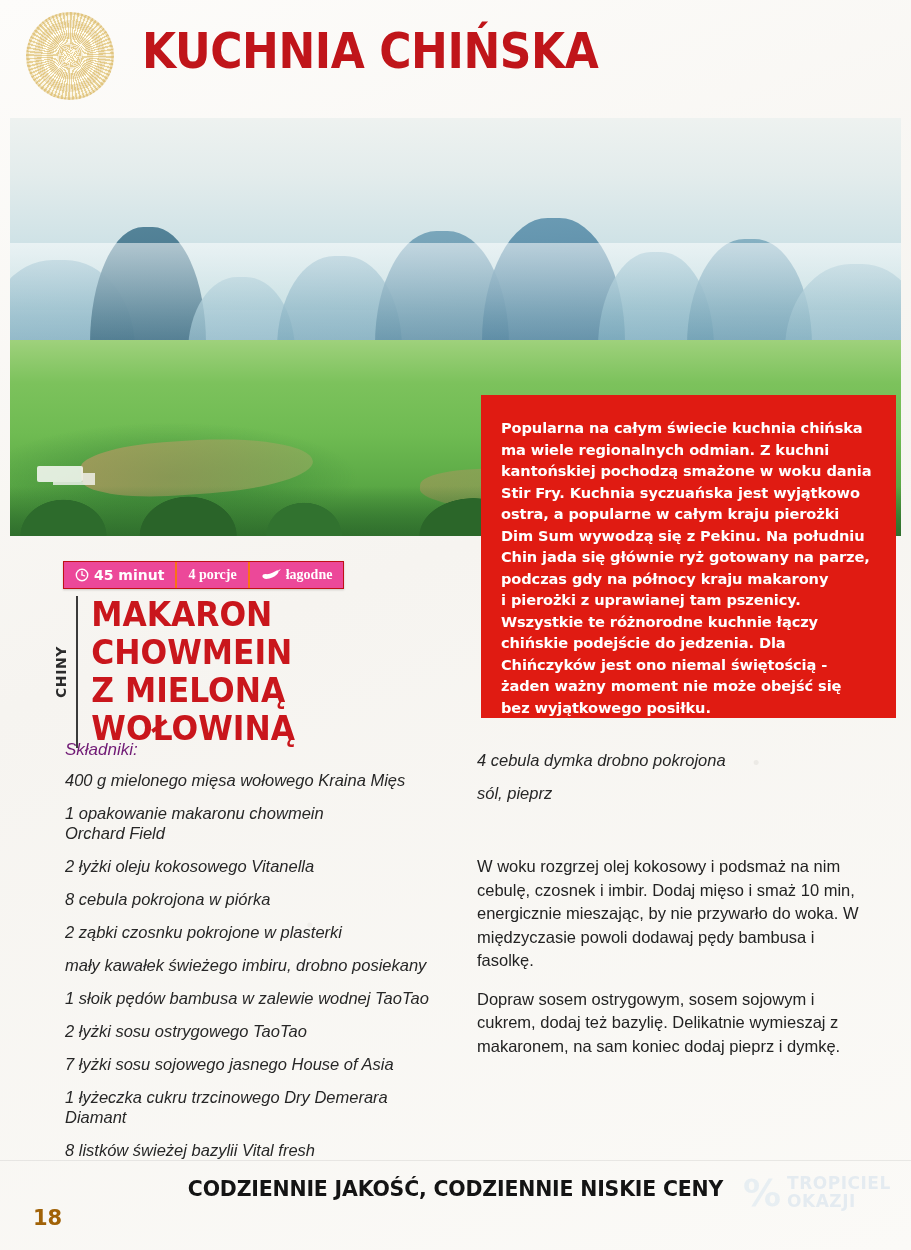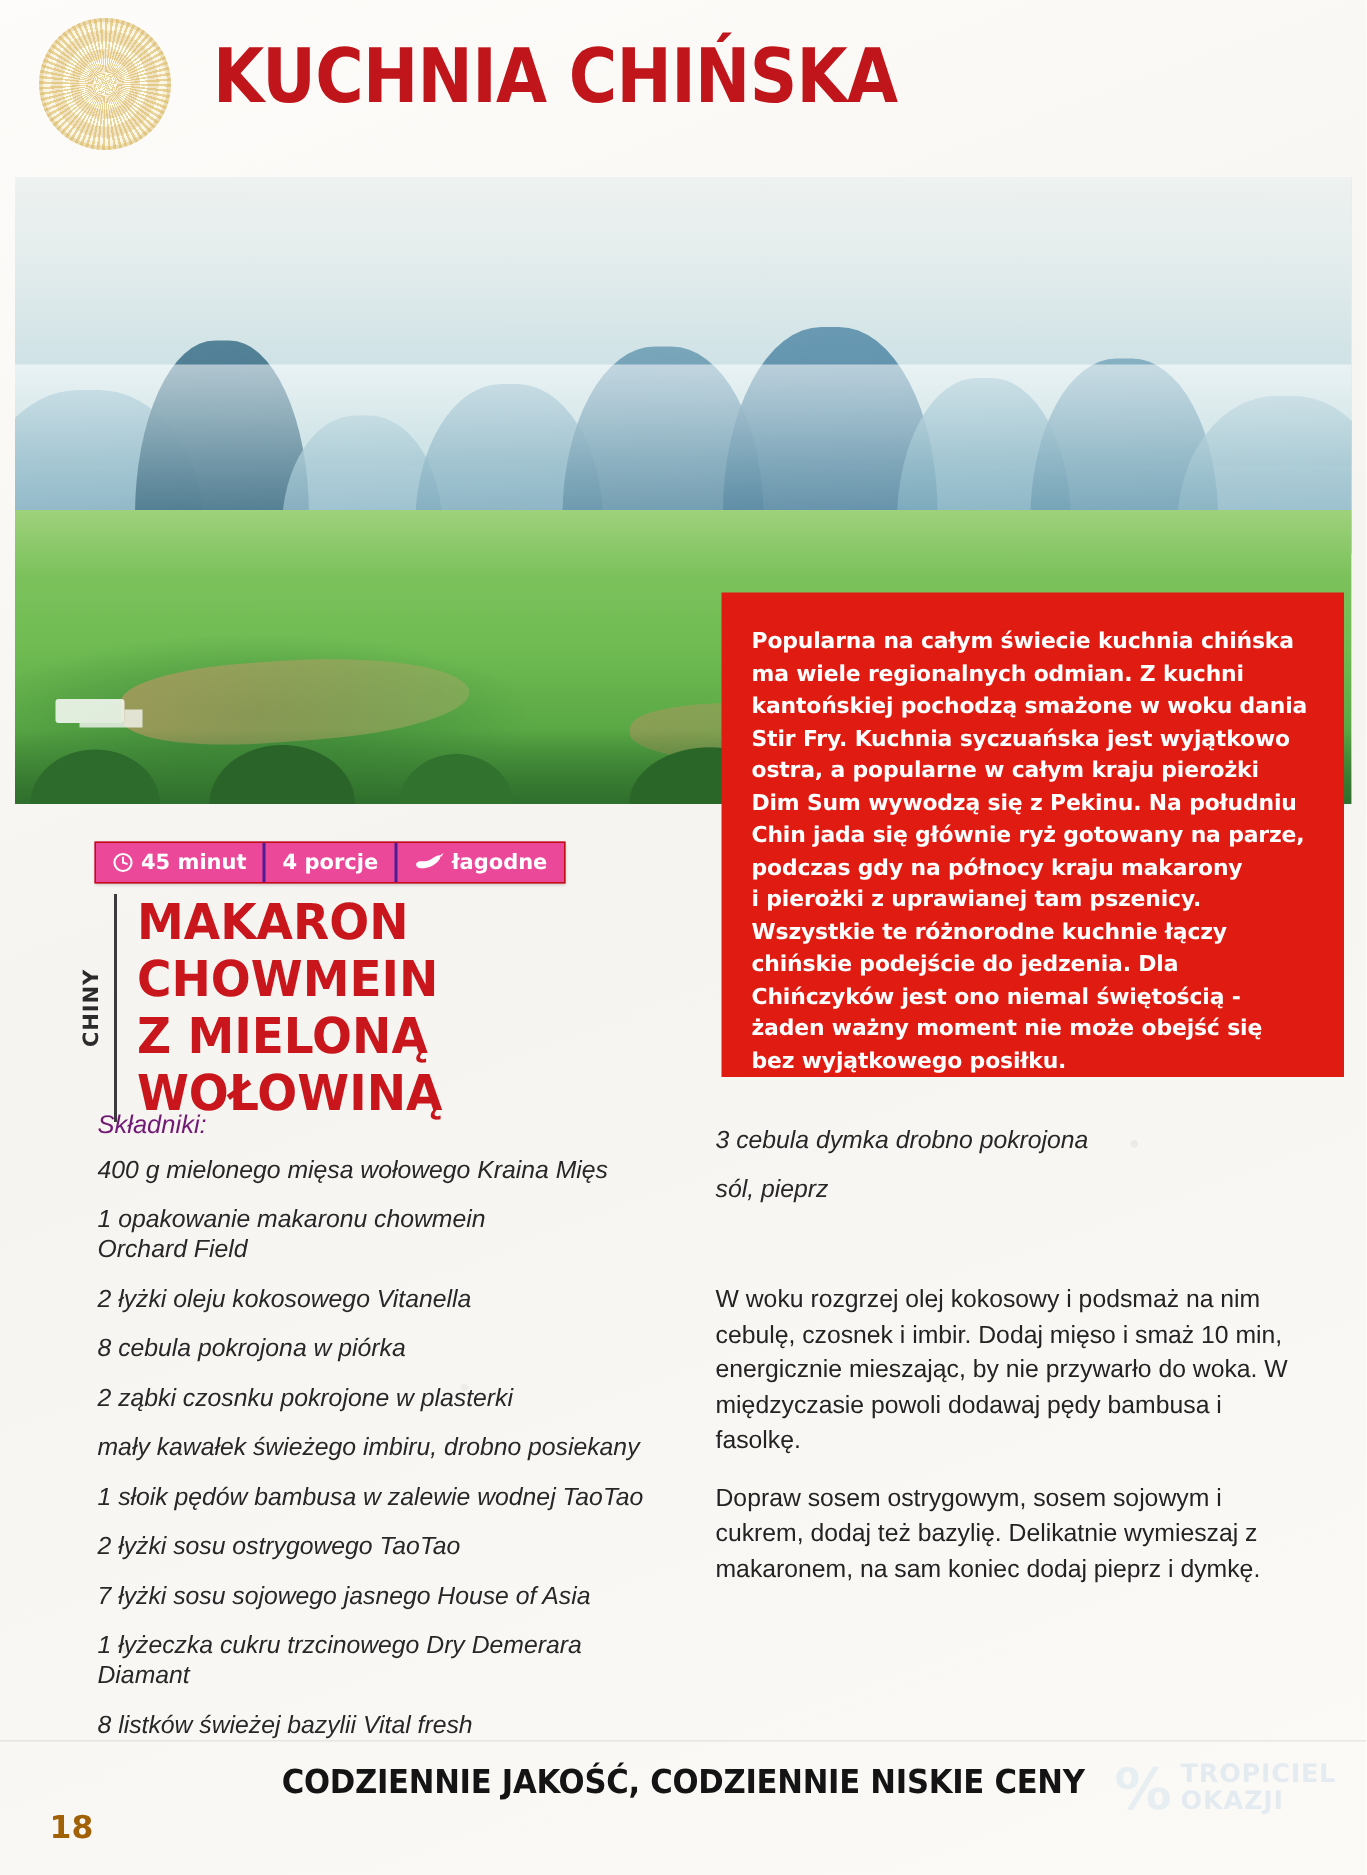--- a/index.html
+++ b/index.html
@@ -175,21 +175,21 @@
     display: flex;
     align-items: center;
     gap: 5px;
     padding: 0 11px;
     color: #ffffff;
     font-family: "DejaVu Sans", sans-serif;
     font-size: 14px;
     font-weight: bold;
     white-space: nowrap;
   }
-  .badge + .badge { border-left: 2px solid #4c1d95; }
+  .badge + .badge { border-left: 2px solid #f97316; font-family: Liberation Serif, serif; }
   .badge-icon { display: flex; align-items: center; }
 
   
   #recipe-head {
     position: absolute;
     left: 48px; top: 596px;
     width: 410px;
     display: flex;
     align-items: stretch;
   }
@@ -411,21 +411,21 @@
       <div class="ingredient">2 ząbki czosnku pokrojone w plasterki</div>
       <div class="ingredient">mały kawałek świeżego imbiru, drobno posiekany</div>
       <div class="ingredient">1 słoik pędów bambusa w zalewie wodnej TaoTao</div>
       <div class="ingredient">2 łyżki sosu ostrygowego TaoTao</div>
       <div class="ingredient">7 łyżki sosu sojowego jasnego House of Asia</div>
       <div class="ingredient">1 łyżeczka cukru trzcinowego Dry Demerara
 Diamant</div>
       <div class="ingredient">8 listków świeżej bazylii Vital fresh</div>
     </div>
   <div id="ingredients-col-right">
-      <div class="ingredient">3 cebula dymka drobno pokrojona</div>
+      <div class="ingredient">4 cebula dymka drobno pokrojona</div>
       <div class="ingredient">sól, pieprz</div>
     </div>
 
   <div id="method">
       <div class="method-step">W woku rozgrzej olej kokosowy i podsmaż na nim cebulę, czosnek i imbir. Dodaj mięso i smaż 10 min, energicznie mieszając, by nie przywarło do woka. W międzyczasie powoli dodawaj pędy bambusa i fasolkę.</div>
       <div class="method-step">Dopraw sosem ostrygowym, sosem sojowym i cukrem, dodaj też bazylię. Delikatnie wymieszaj z makaronem, na sam koniec dodaj pieprz i dymkę.</div>
     </div>
 
   <div id="footer-rule"></div>
   <div id="page-number">18</div>

